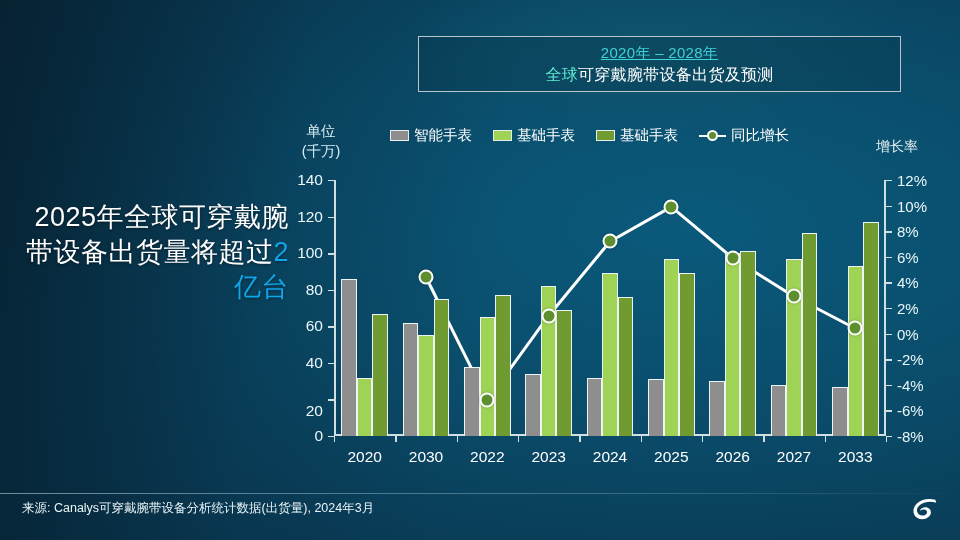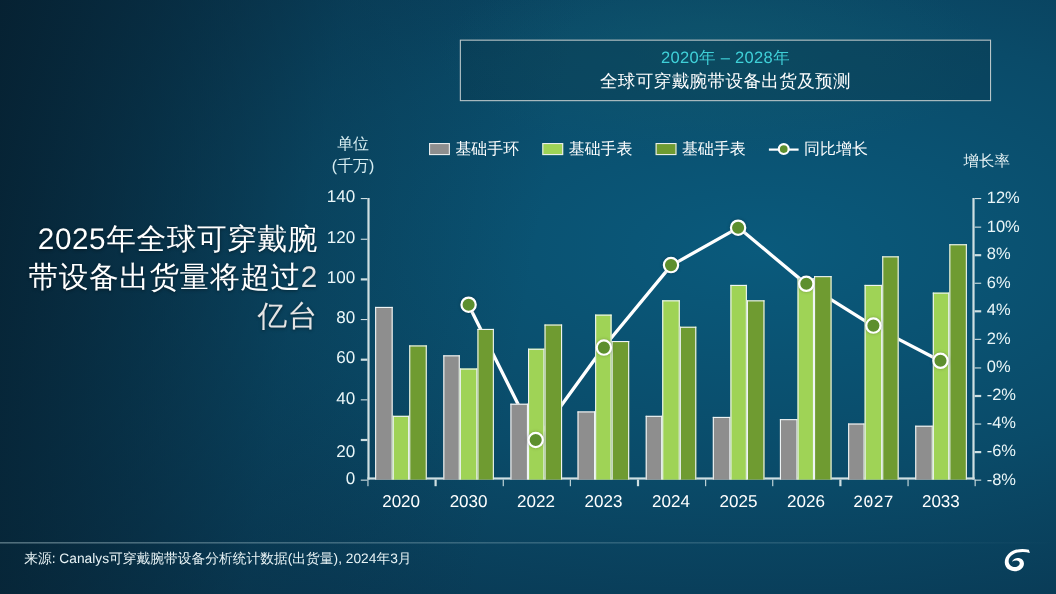--- a/index.html
+++ b/index.html
@@ -29,31 +29,31 @@
   
   #headline {
     position: absolute; left: 14px; top: 200px; width: 275px;
     text-align: right;
     font-size: 27px; line-height: 1.30;
     font-weight: 400;
     color: #ffffff;
     letter-spacing: .5px;
     text-shadow: 0 1px 3px rgba(0,0,0,.45);
   }
-  #headline .accent { color: #e5e5e5; }
+  #headline .accent { color: #0ea5e9; }
   
   #titlebox {
     position: absolute; left: 418px; top: 36px; width: 483px; height: 56px;
     border: 1px solid #b9c6c9;
     background: rgba(9,42,60,.25);
     display: flex; flex-direction: column; align-items: center; justify-content: center;
   }
-  #titlebox .l1 { font-size: 15px; color: #3fd0d8; line-height: 1.45; letter-spacing:.3px;}
+  #titlebox .l1 { font-size: 15px; color: #3fd0d8; line-height: 1.45; letter-spacing:.3px;text-decoration:underline;}
   #titlebox .l2 { font-size: 16px; color: #ffffff; line-height: 1.45; letter-spacing:.3px;}
-  #titlebox .l2 .g { color: #ffffff; }
+  #titlebox .l2 .g { color: #5eead4; }
   
   #legend {
     position: absolute; left: 390px; top: 126px;
     display: flex; align-items: center; gap: 21px;
     font-size: 14.5px; color: #ffffff;
   }
   #legend .item { display: flex; align-items: center; gap: 5px; white-space: nowrap; }
   #legend .sw { width: 19px; height: 11px; border: 1px solid #e7eced; display:block;}
   #legend .lineMark { width: 27px; height: 12px; position: relative; }
   #legend .lineMark i {
@@ -138,21 +138,21 @@
 </div>
 
 <div id="unit">
   <div>单位</div>
   <div>(千万)</div>
 </div>
 
 <div id="legend">
     <div class="item">
       <span class="sw" style="background: rgb(142, 142, 142);"></span>
-      <span>基础手环</span>
+      <span>智能手表</span>
     </div>
     <div class="item">
       <span class="sw" style="background: rgb(159, 211, 86);"></span>
       <span>基础手表</span>
     </div>
     <div class="item">
       <span class="sw" style="background: rgb(111, 155, 49);"></span>
       <span>基础手表</span>
     </div>
     <div class="item">
@@ -243,21 +243,21 @@
     <div class="xlab" style="left: 337.333px;">2025</div>
     <div class="bar s0" title="基础手环 2026: 30" style="left: 375.36px; width: 15.5378px; height: 54.8571px;"></div>
     <div class="bar s1" title="基础手表 2026: 100" style="left: 390.898px; width: 15.5378px; height: 182.857px;"></div>
     <div class="bar s2" title="智能手表 2026: 101" style="left: 406.436px; width: 15.5378px; height: 184.686px;"></div>
     <div class="tickX" style="left: 368px;"></div>
     <div class="xlab" style="left: 398.667px;">2026</div>
     <div class="bar s0" title="基础手环 2027: 28" style="left: 436.693px; width: 15.5378px; height: 51.2px;"></div>
     <div class="bar s1" title="基础手表 2027: 97" style="left: 452.231px; width: 15.5378px; height: 177.371px;"></div>
     <div class="bar s2" title="智能手表 2027: 111" style="left: 467.769px; width: 15.5378px; height: 202.971px;"></div>
     <div class="tickX" style="left: 429.333px;"></div>
-    <div class="xlab" style="left: 460px; font-family: Liberation Mono, monospace;">2027</div>
+    <div class="xlab" style="left: 460px;">2027</div>
     <div class="bar s0" title="基础手环 2028: 27" style="left: 498.027px; width: 15.5378px; height: 49.3714px;"></div>
     <div class="bar s1" title="基础手表 2028: 93" style="left: 513.564px; width: 15.5378px; height: 170.057px;"></div>
     <div class="bar s2" title="智能手表 2028: 117" style="left: 529.102px; width: 15.5378px; height: 213.943px;"></div>
     <div class="tickX" style="left: 490.667px;"></div>
     <div class="xlab" style="left: 521.333px;">2033</div>
     <div class="tickX" style="left: 552px;"></div>
     <div class="marker" title="2021: 4.4%" style="left: 92px; top: 97.28px;"></div>
     <div class="marker" title="2022: -5.2%" style="left: 153.333px; top: 220.16px;"></div>
     <div class="marker" title="2023: 1.4%" style="left: 214.667px; top: 135.68px;"></div>
     <div class="marker" title="2024: 7.2%" style="left: 276px; top: 61.44px;"></div>

